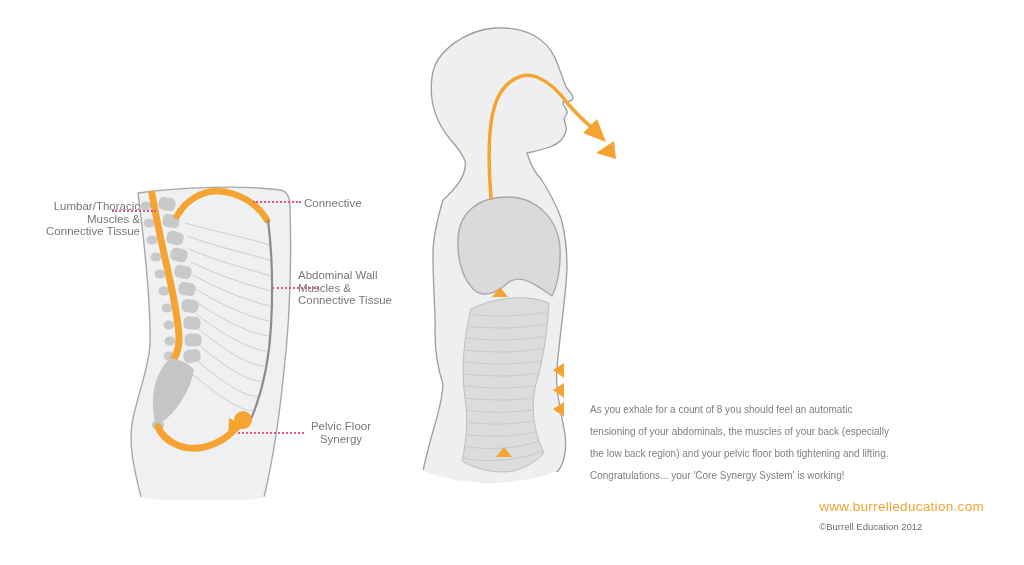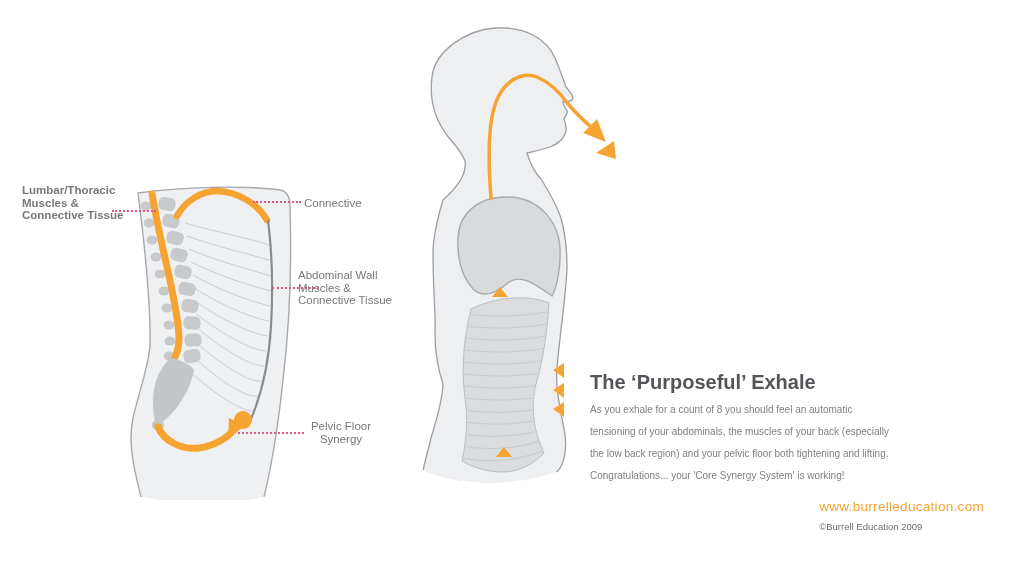--- a/index.html
+++ b/index.html
@@ -12,21 +12,21 @@
   
   #title{
     left:55px;top:42px;width:300px;text-align:center;
     font-size:30px;font-weight:bold;color:#545559;line-height:42px;
     white-space:pre-line;letter-spacing:.5px;
   }
   
   .anat-label{
     color:#77787B;font-size:11.5px;line-height:12.5px;white-space:pre-line;
   }
-  #label-lumbar{left:22px;top:184px;width:118px;text-align:left;font-weight:bold;}
+  #label-lumbar{left:22px;top:200px;width:118px;text-align:right;}
   #label-diaphragm{left:304px;top:197px;white-space:nowrap;}
   #label-abdominal{left:298px;top:269px;width:106px;}
   #label-pelvic{left:305px;top:420px;width:72px;text-align:center;}
   .leader{
     height:0;border-top:2px dotted #E25880;
   }
   #leader-lumbar{left:112px;top:210px;width:44px;}
   #leader-diaphragm{left:253px;top:201px;width:48px;}
   #leader-abdominal{left:272px;top:287px;width:47px;}
   #leader-pelvic{left:238px;top:432px;width:66px;}
@@ -189,24 +189,23 @@
       <polygon points="149,353 149,368 138,360"></polygon>
       <polygon points="149,373 149,388 138,380"></polygon>
       <polygon points="149,392 149,407 138,399"></polygon>
     </g>
 
     <polygon fill="#F5A331" points="81,447 97,447 89,437"></polygon>
 
     <path fill="none" stroke="#ffffff" stroke-width="3.2" d="M6,461 C40,477 100,479 142,463"></path>
   </svg>
 
-  <div id="exhale-heading" class="abs">The ‘Purposeful’ Exhale</div>
   <div id="exhale-body" class="abs">As you exhale for a count of 8 you should feel an automatic
 tensioning of your abdominals, the muscles of your back (especially
 the low back region) and your pelvic floor both tightening and lifting.
 Congratulations... your 'Core Synergy System' is working!</div>
 
   <div id="footer" class="abs">
     <a id="footer-site" href="#">www.burrelleducation.com</a>
-    <span id="footer-copy">©Burrell Education 2009</span>
+    <span id="footer-copy">©Burrell Education 2012</span>
   </div>
 
 </div>
 
 </body></html>

